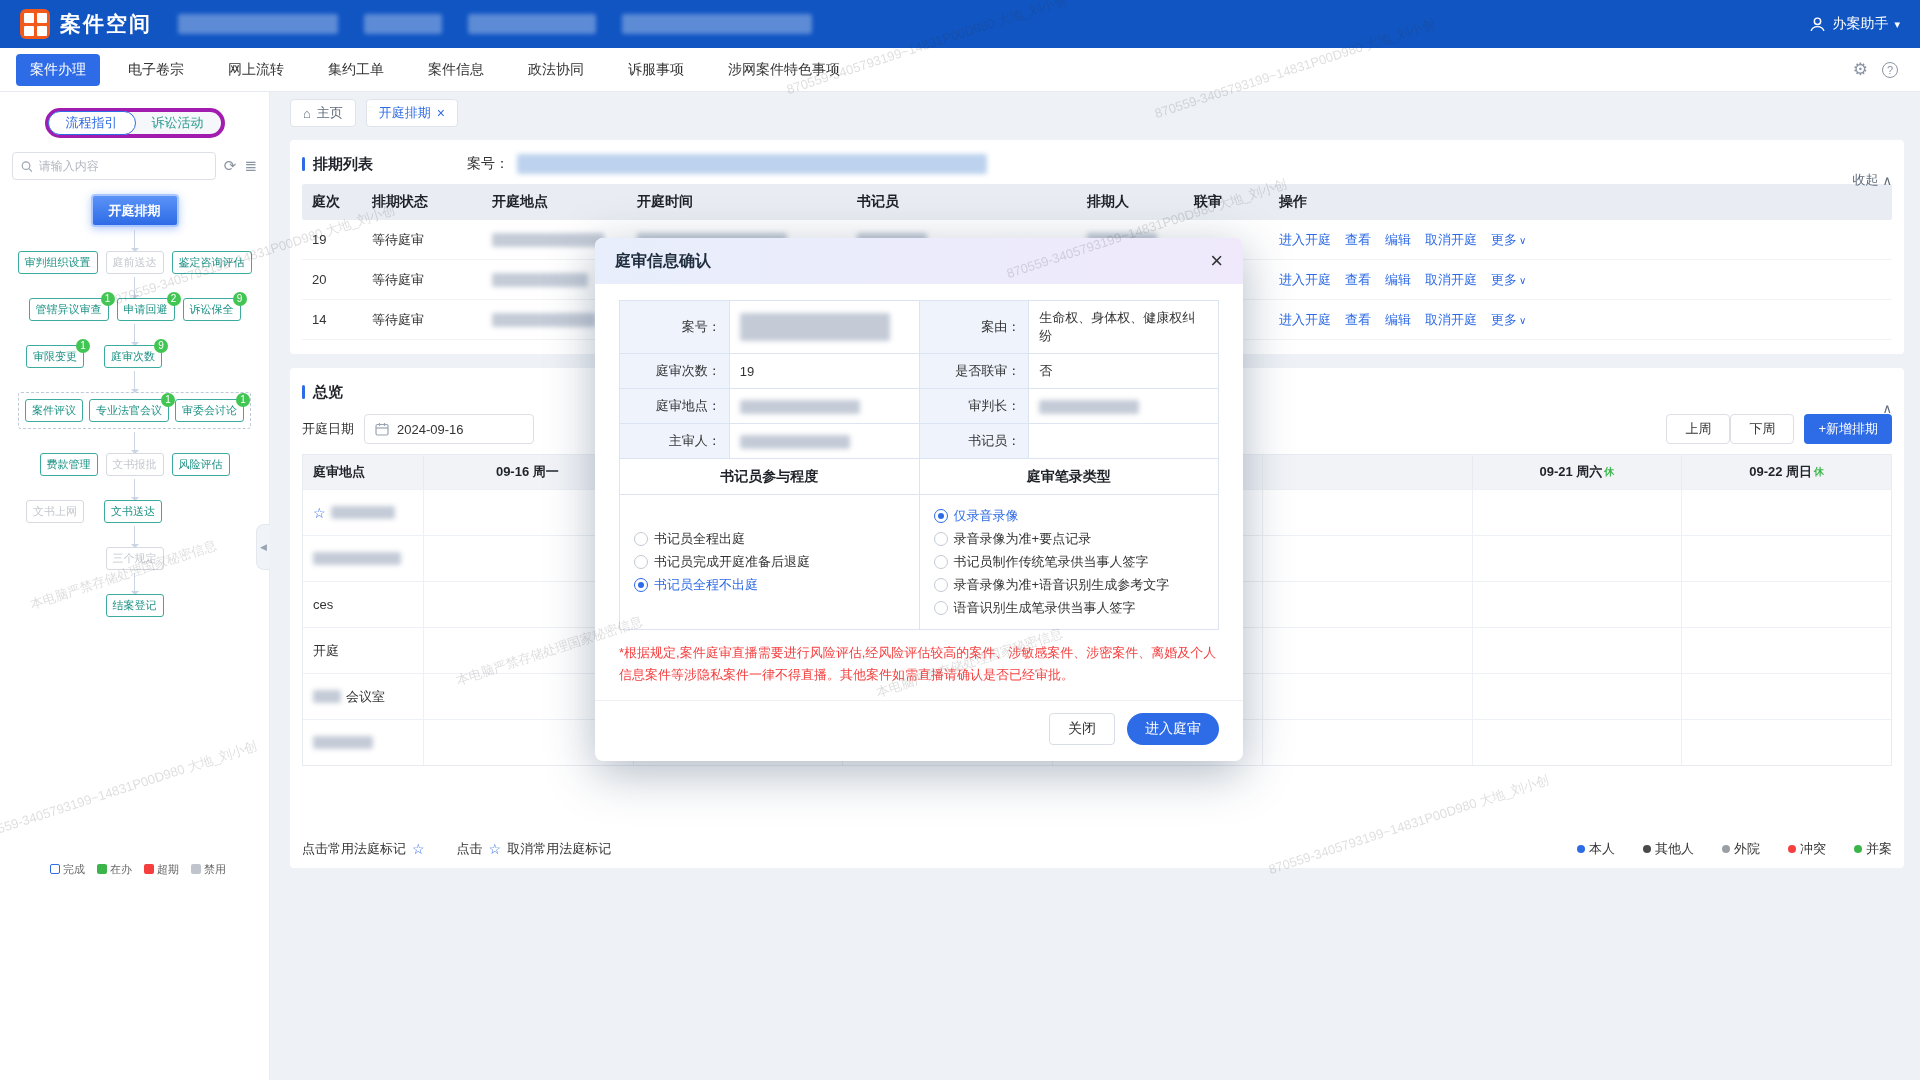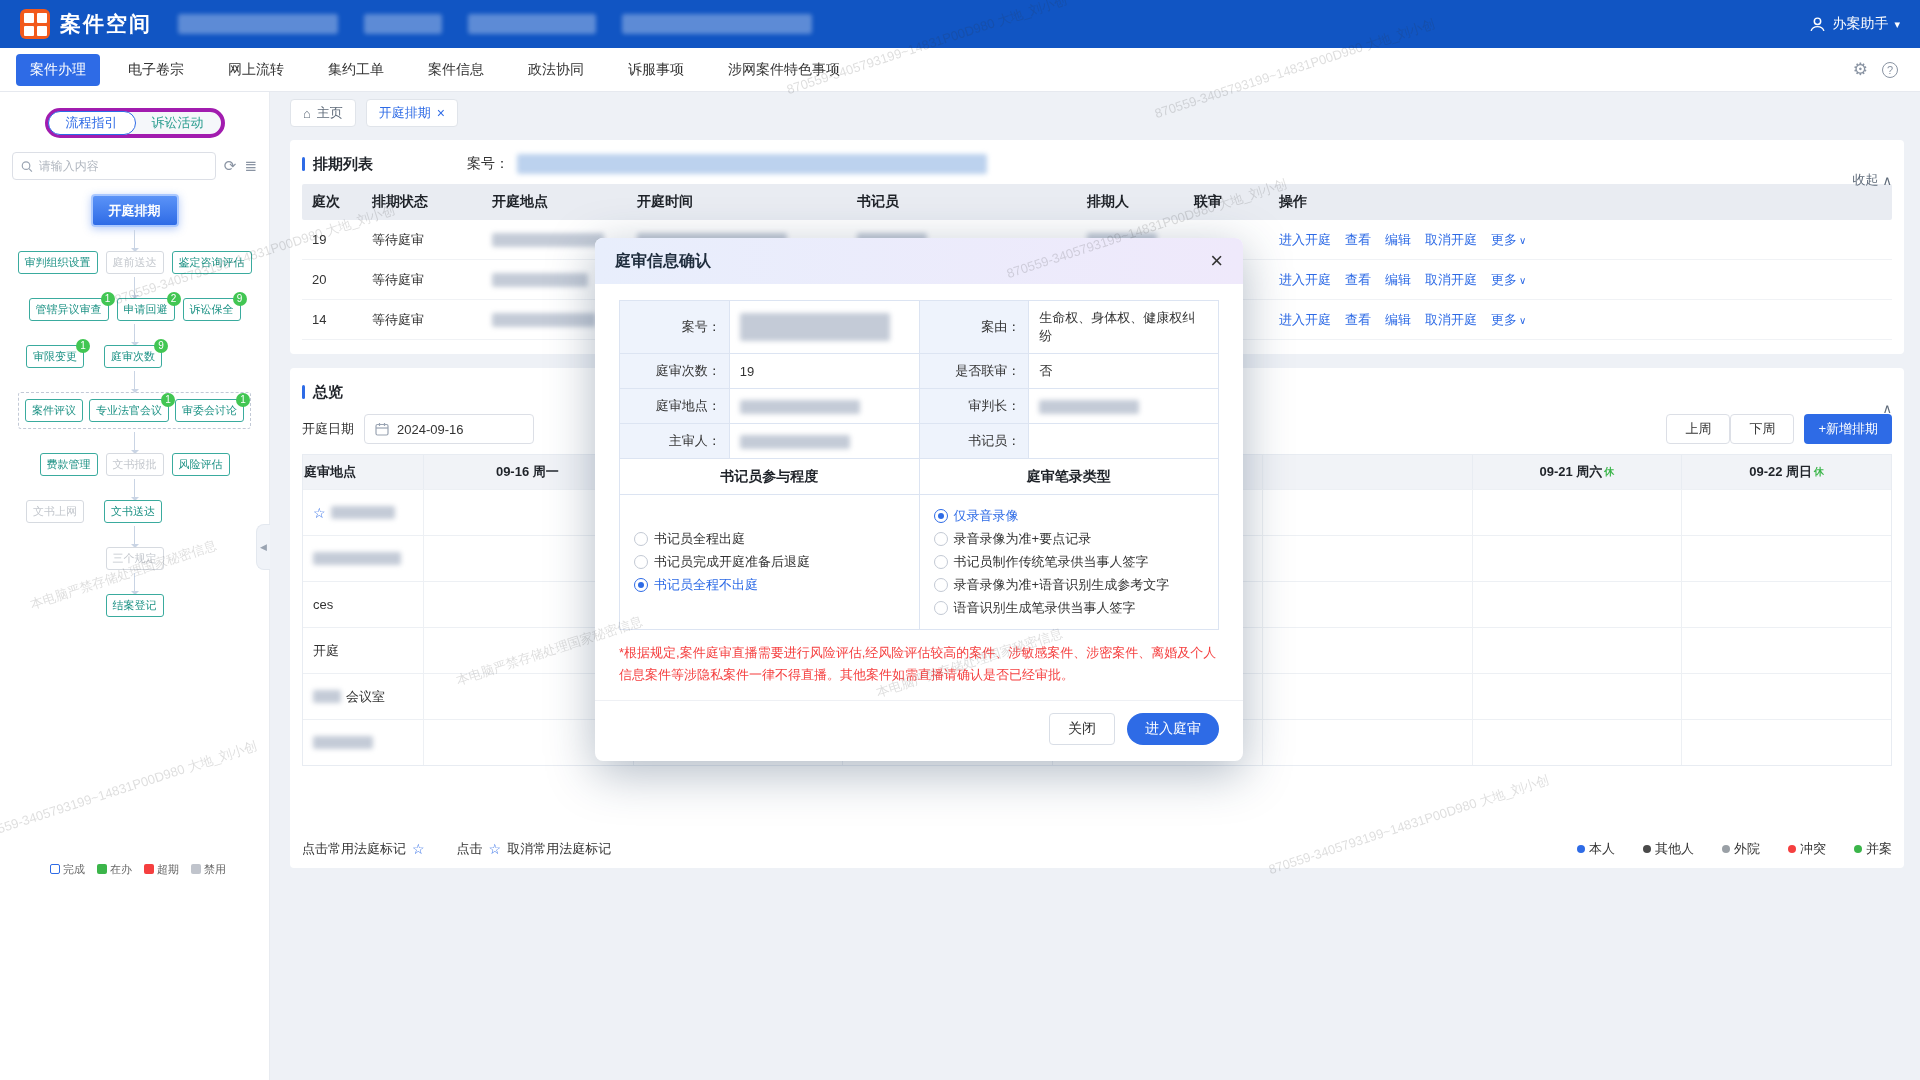--- a/index.html
+++ b/index.html
@@ -84,21 +84,21 @@
   .ctrl-row { display:flex; align-items:center; margin-top:8px; font-size:13px; color:#333; }
   .date-box { margin-left:10px; width:170px; height:30px; border:1px solid #dcdfe6; border-radius:4px; display:flex; align-items:center; padding:0 10px; gap:8px; background:#fff; }
   .week-btn { height:30px; padding:0 18px; border:1px solid #dcdfe6; background:#fff; border-radius:4px; font-size:13px; color:#333; display:flex; align-items:center; }
   .add-btn { height:30px; padding:0 14px; background:#2e6be6; color:#fff; border:none; border-radius:4px; font-size:13px; margin-left:10px; display:flex; align-items:center; }
   .push { margin-left:auto; }
 
   .cal { margin-top:10px; border:1px solid #e8ecf2; }
   .cal-head, .cal-row { display:grid; grid-template-columns:120px repeat(7,1fr); }
   .cal-head { background:#f1f3f7; height:34px; font-size:13px; font-weight:bold; color:#1f2329; }
   .cal-head > div { display:flex; align-items:center; justify-content:center; gap:2px; border-left:1px solid #e8ecf2; }
-  .cal-head > div:first-child { justify-content:flex-start; padding-left:1px; border-left:none; }
+  .cal-head > div:first-child { justify-content:flex-start; padding-left:10px; border-left:none; }
   .rest { color:#3bb54a; font-size:10px; vertical-align:super; }
   .cal-row { height:46px; border-top:1px solid #edf0f4; }
   .cal-cell { border-left:1px solid #edf0f4; }
   .cal-loc { display:flex; align-items:center; padding-left:10px; font-size:13px; color:#333; gap:5px; }
   .star { color:#2e6be6; font-size:14px; }
 
   .hints-row { position:absolute; left:12px; right:12px; bottom:10px; display:flex; align-items:center; font-size:13px; color:#333; gap:6px; }
   .dot { width:8px; height:8px; border-radius:50%; display:inline-block; margin-right:4px; vertical-align:0; }
   .legend-item { margin-left:22px; display:flex; align-items:center; }
   .d-self { background:#2e6be6; } .d-other { background:#4a4a4a; } .d-ext { background:#9aa0a6; } .d-conf { background:#f53f3f; } .d-merge { background:#3bb54a; }

